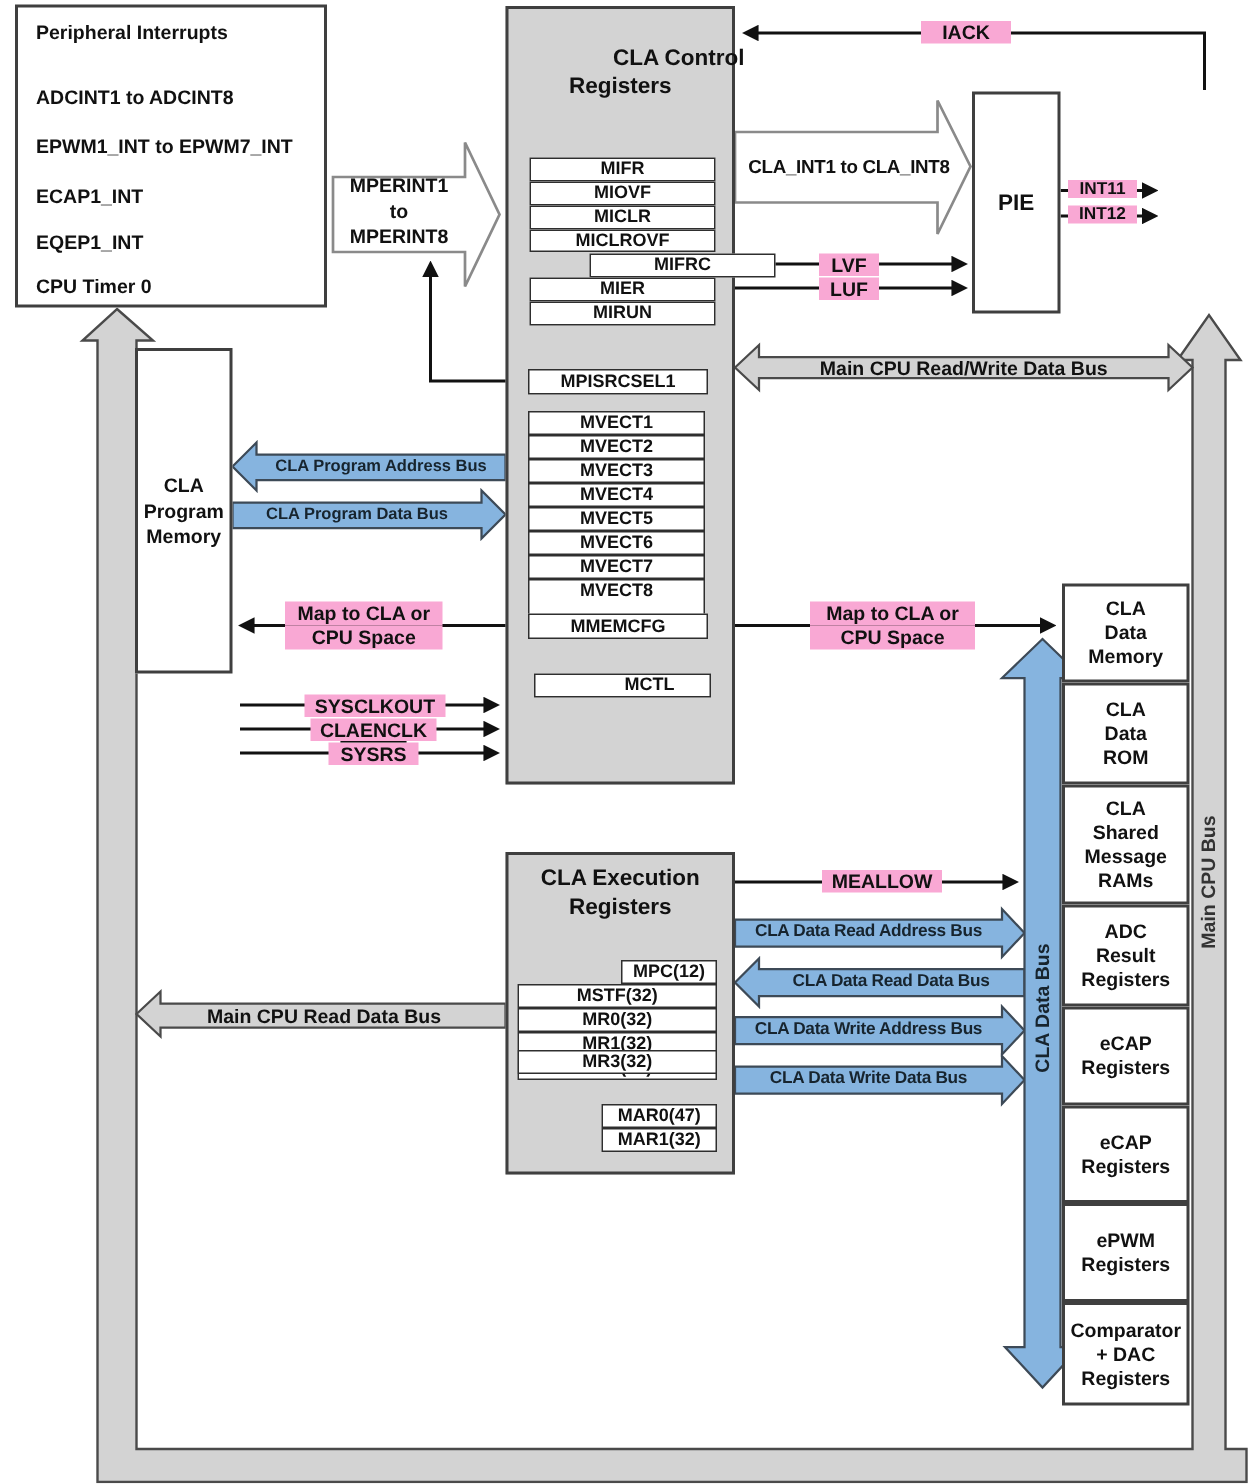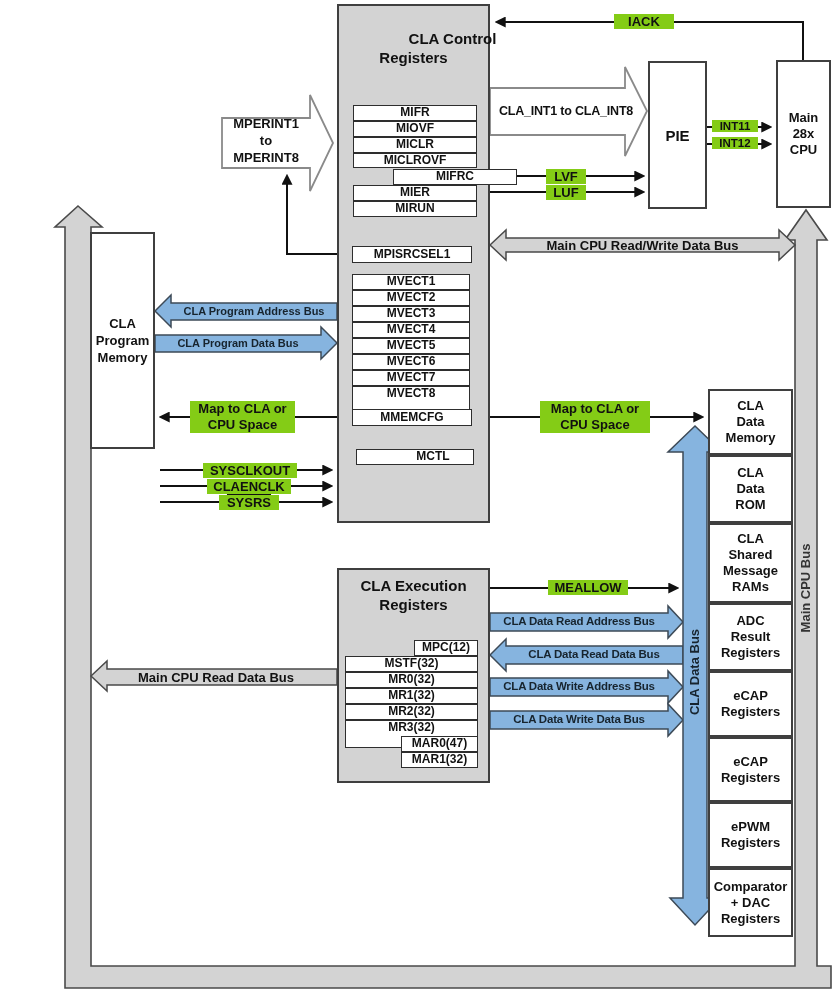--- a/index.html
+++ b/index.html
@@ -4,21 +4,21 @@
 <style>
   html,body{margin:0;padding:0;background:#fff;}
   body{font-family:"Liberation Sans",sans-serif;}
   #canvas{position:relative;width:833px;height:989px;background:#fff;overflow:hidden;}
   #buses-svg{position:absolute;left:0;top:0;z-index:1;}
   .box{position:absolute;box-sizing:border-box;background:#fff;border:2px solid #3f3f3f;z-index:2;}
   .gbox{background:#d3d3d3;}
   .reg{position:absolute;box-sizing:border-box;background:#fff;border:1.5px solid #2e2e2e;
        font-weight:bold;font-size:12px;line-height:13px;text-align:center;color:#111;z-index:3;}
   .lbl{position:absolute;font-weight:bold;color:#111;text-align:center;z-index:4;}
-  .wbg{background:#84cc16;}
+  .wbg{background:#f9a8d4;}
   .buslbl{color:#17242e;}
   .vlbl{transform:rotate(-90deg);transform-origin:center center;white-space:nowrap;}
   .flexc{display:flex;flex-direction:column;align-items:center;justify-content:center;}
   .bt{font-weight:bold;color:#111;text-align:center;}
   .ovl{text-decoration:overline;}
 </style>
 </head>
 <body>
 
 <div id="canvas">
@@ -61,20 +61,28 @@
     <line x1="707" y1="144" x2="769" y2="144" stroke="#111" stroke-width="2" marker-end="url(#ah)"></line>
     <polyline points="352,254 287,254 287,177" fill="none" stroke="#111" stroke-width="2" marker-end="url(#ah)"></polyline>
     <line x1="352" y1="417" x2="162" y2="417" stroke="#111" stroke-width="2" marker-end="url(#ah)"></line>
     <line x1="472" y1="417" x2="701" y2="417" stroke="#111" stroke-width="2" marker-end="url(#ah)"></line>
     <line x1="490" y1="588" x2="676" y2="588" stroke="#111" stroke-width="2" marker-end="url(#ah)"></line>
     <line x1="160" y1="470" x2="330" y2="470" stroke="#111" stroke-width="2" marker-end="url(#ah)"></line>
     <line x1="160" y1="486" x2="330" y2="486" stroke="#111" stroke-width="2" marker-end="url(#ah)"></line>
     <line x1="160" y1="502" x2="330" y2="502" stroke="#111" stroke-width="2" marker-end="url(#ah)"></line>
   </svg>
 
+  <div class="box" style="left:10px;top:3px;width:208px;height:202px;">
+    <div class="bt" style="position:absolute;left:12px;top:9px;font-size:13px;text-align:left;">Peripheral Interrupts</div>
+    <div class="bt" style="position:absolute;left:12px;top:52px;font-size:13px;text-align:left;">ADCINT1 to ADCINT8</div>
+    <div class="bt" style="position:absolute;left:12px;top:85px;font-size:13px;text-align:left;">EPWM1_INT to EPWM7_INT</div>
+    <div class="bt" style="position:absolute;left:12px;top:118px;font-size:13px;text-align:left;">ECAP1_INT</div>
+    <div class="bt" style="position:absolute;left:12px;top:149px;font-size:13px;text-align:left;">EQEP1_INT</div>
+    <div class="bt" style="position:absolute;left:12px;top:178px;font-size:13px;text-align:left;">CPU Timer 0</div>
+  </div>
 
   <div class="box gbox" style="left:337px;top:4px;width:153px;height:519px;"></div>
   <div class="lbl" style="left:337px;top:30px;width:153px;font-size:15px;margin-left:39px;">CLA Control</div>
   <div class="lbl" style="left:337px;top:49px;width:153px;font-size:15px;">Registers</div>
 
   <div class="reg" style="left:353px;top:105px;width:124px;height:16px;">MIFR</div>
   <div class="reg" style="left:353px;top:121px;width:124px;height:16px;">MIOVF</div>
   <div class="reg" style="left:353px;top:137px;width:124px;height:16px;">MICLR</div>
   <div class="reg" style="left:353px;top:153px;width:124px;height:15px;text-align:center;">MICLROVF</div>
   <div class="reg" style="left:353px;top:169px;width:124px;height:16px;margin-left:40px;">MIFRC</div>
@@ -92,42 +100,37 @@
   <div class="reg" style="left:352px;top:370px;width:118px;height:16px;">MVECT7</div>
   <div class="reg" style="left:352px;top:386px;width:118px;height:32px;">MVECT8</div>
 
   <div class="reg" style="left:352px;top:409px;width:120px;height:17px;line-height:14px;">MMEMCFG</div>
   <div class="reg" style="left:356px;top:449px;width:118px;height:16px;padding-left:36px;">MCTL</div>
 
   <div class="box flexc" style="left:648px;top:61px;width:59px;height:148px;">
     <div class="bt" style="font-size:15px;">PIE</div>
   </div>
 
-  <div class="box flexc" style="left:776px;top:60px;width:55px;height:148px;">
-    <div class="bt" style="font-size:13px;line-height:16px;">Main</div>
-    <div class="bt" style="font-size:13px;line-height:16px;">28x</div>
-    <div class="bt" style="font-size:13px;line-height:16px;">CPU</div>
-  </div>
 
   <div class="box flexc" style="left:90px;top:232px;width:65px;height:217px;">
     <div class="bt" style="font-size:13px;line-height:17px;">CLA</div>
     <div class="bt" style="font-size:13px;line-height:17px;">Program</div>
     <div class="bt" style="font-size:13px;line-height:17px;">Memory</div>
   </div>
 
   <div class="box gbox" style="left:337px;top:568px;width:153px;height:215px;"></div>
   <div class="lbl" style="left:337px;top:577px;width:153px;font-size:15px;">CLA Execution</div>
   <div class="lbl" style="left:337px;top:596px;width:153px;font-size:15px;">Registers</div>
 
   <div class="reg" style="left:414px;top:640px;width:64px;height:16px;">MPC(12)</div>
   <div class="reg" style="left:345px;top:656px;width:133px;height:16px;">MSTF(32)</div>
   <div class="reg" style="left:345px;top:672px;width:133px;height:16px;">MR0(32)</div>
   <div class="reg" style="left:345px;top:688px;width:133px;height:16px;">MR1(32)</div>
   <div class="reg" style="left:345px;top:704px;width:133px;height:16px;">MR2(32)</div>
-  <div class="reg" style="left:345px;top:720px;width:133px;height:28px;">MR3(32)</div>
+  <div class="reg" style="left:345px;top:700px;width:133px;height:16px;">MR3(32)</div>
   <div class="reg" style="left:401px;top:736px;width:77px;height:16px;">MAR0(47)</div>
   <div class="reg" style="left:401px;top:752px;width:77px;height:16px;">MAR1(32)</div>
 
   <div class="box flexc" style="left:708px;top:389px;width:85px;height:66px;">
     <div class="bt" style="font-size:13px;line-height:16px;">CLA</div>
     <div class="bt" style="font-size:13px;line-height:16px;">Data</div>
     <div class="bt" style="font-size:13px;line-height:16px;">Memory</div>
   </div>
   <div class="box flexc" style="left:708px;top:455px;width:85px;height:68px;">
     <div class="bt" style="font-size:13px;line-height:16px;">CLA</div>

